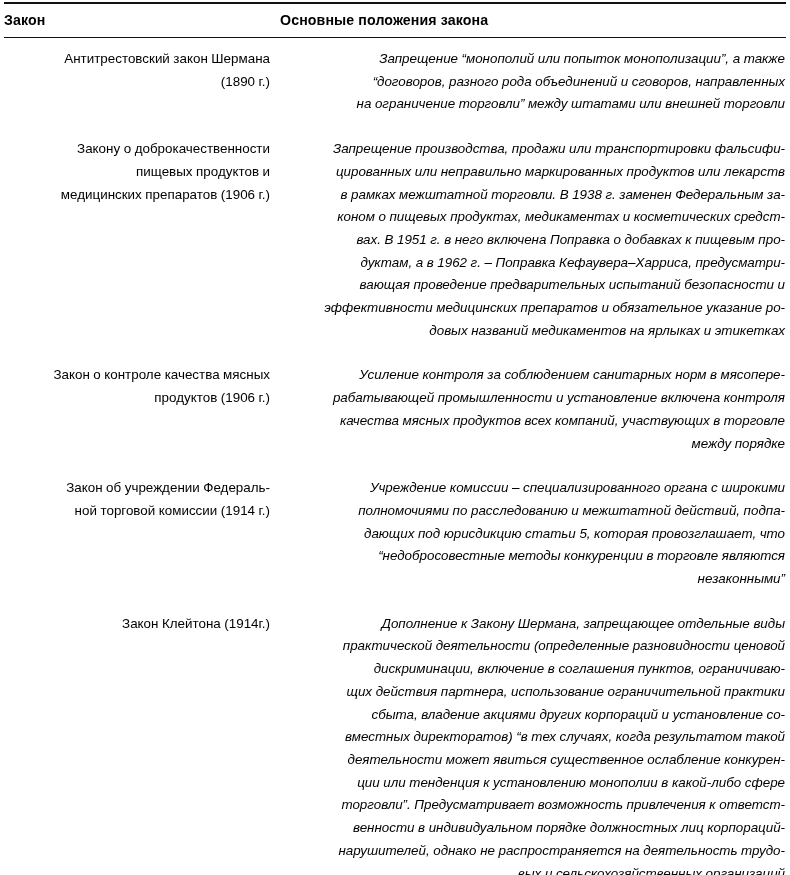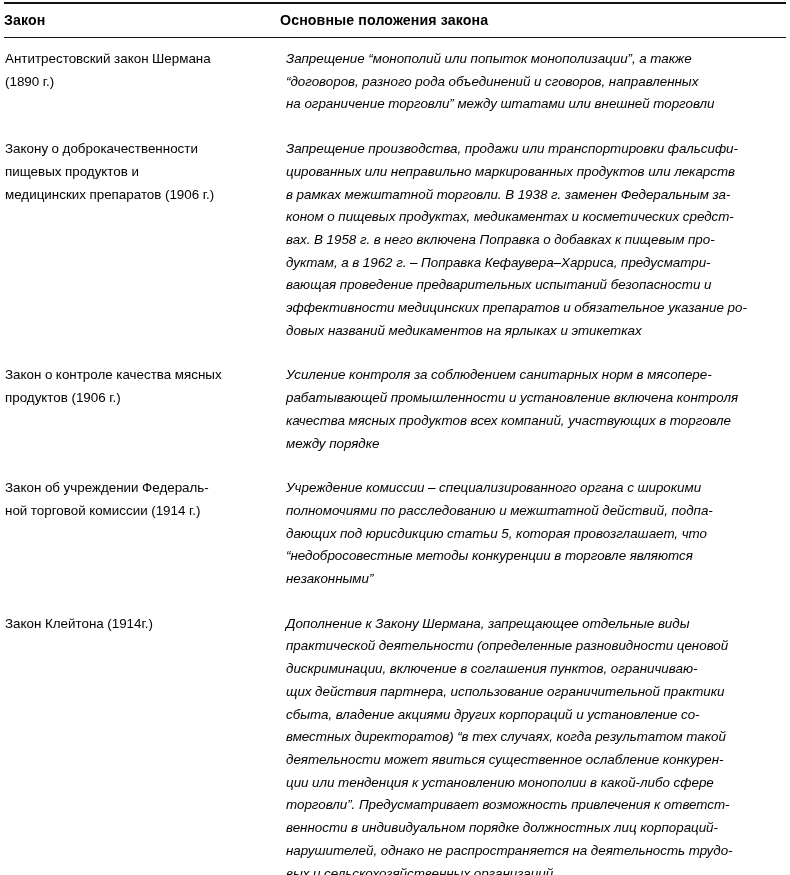--- a/index.html
+++ b/index.html
@@ -55,21 +55,21 @@
     letter-spacing: 0.1px;
   }
   th.col-head.prov { padding-left: 6px; }
 
   td.cell {
     vertical-align: top;
     font-size: 13.4px;
     line-height: 22.7px;
     padding-top: 11px;
     padding-bottom: 11px;
-    text-align: left;
+    text-align: right;
   }
 
   td.cell.law {
     padding-right: 10px;
     word-spacing: -0.2px;
   }
 
   td.cell.prov {
     padding-left: 6px;
     word-spacing: -0.1px;
@@ -113,21 +113,21 @@
           <td class="cell law">
             <span class="line">Закону о доброкачественности</span>
             <span class="line">пищевых продуктов и</span>
             <span class="line">медицинских препаратов (1906 г.)</span>
           </td>
           <td class="cell prov">
             <span class="line">Запрещение производства, продажи или транспортировки фальсифи-</span>
             <span class="line">цированных или неправильно маркированных продуктов или лекарств</span>
             <span class="line">в рамках межштатной торговли. В 1938 г. заменен Федеральным за-</span>
             <span class="line">коном о пищевых продуктах, медикаментах и косметических средст-</span>
-            <span class="line">вах. В 1958 г. в него включена Поправка о добавках к пищевым про-</span>
+            <span class="line">вах. В 1951 г. в него включена Поправка о добавках к пищевым про-</span>
             <span class="line">дуктам, а в 1962 г. – Поправка Кефаувера–Харриса, предусматри-</span>
             <span class="line">вающая проведение предварительных испытаний безопасности и</span>
             <span class="line">эффективности медицинских препаратов и обязательное указание ро-</span>
             <span class="line">довых названий медикаментов на ярлыках и этикетках</span>
           </td>
         </tr>
         <tr>
           <td class="cell law">
             <span class="line">Закон о контроле качества мясных</span>
             <span class="line">продуктов (1906 г.)</span>

